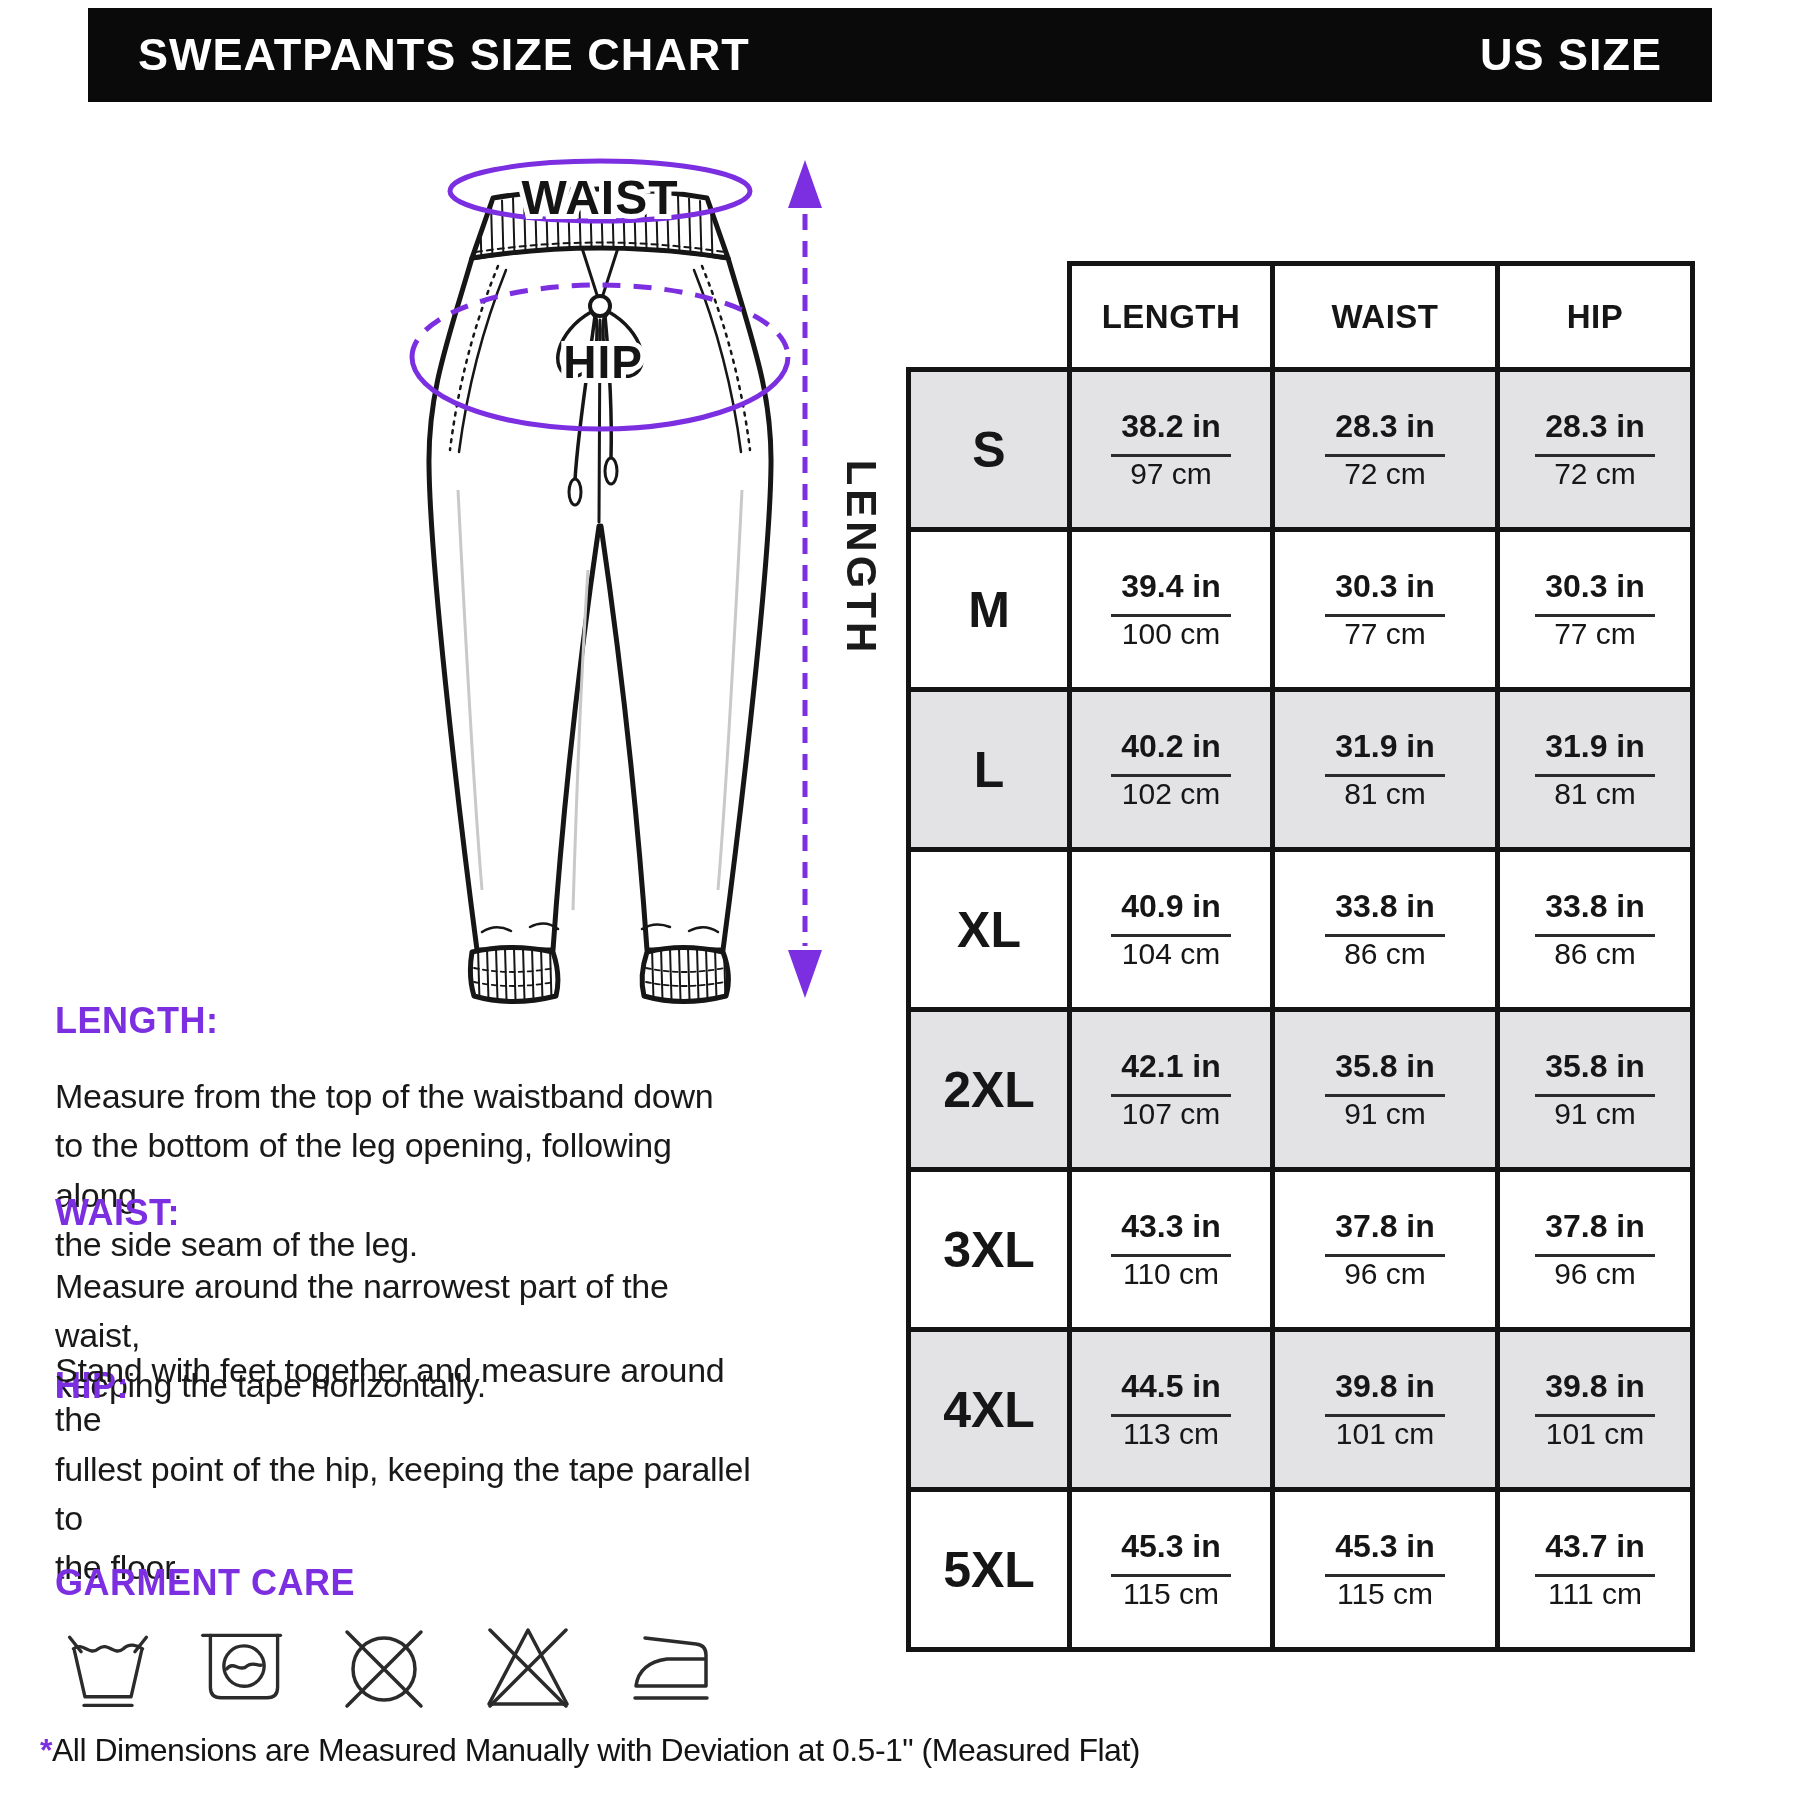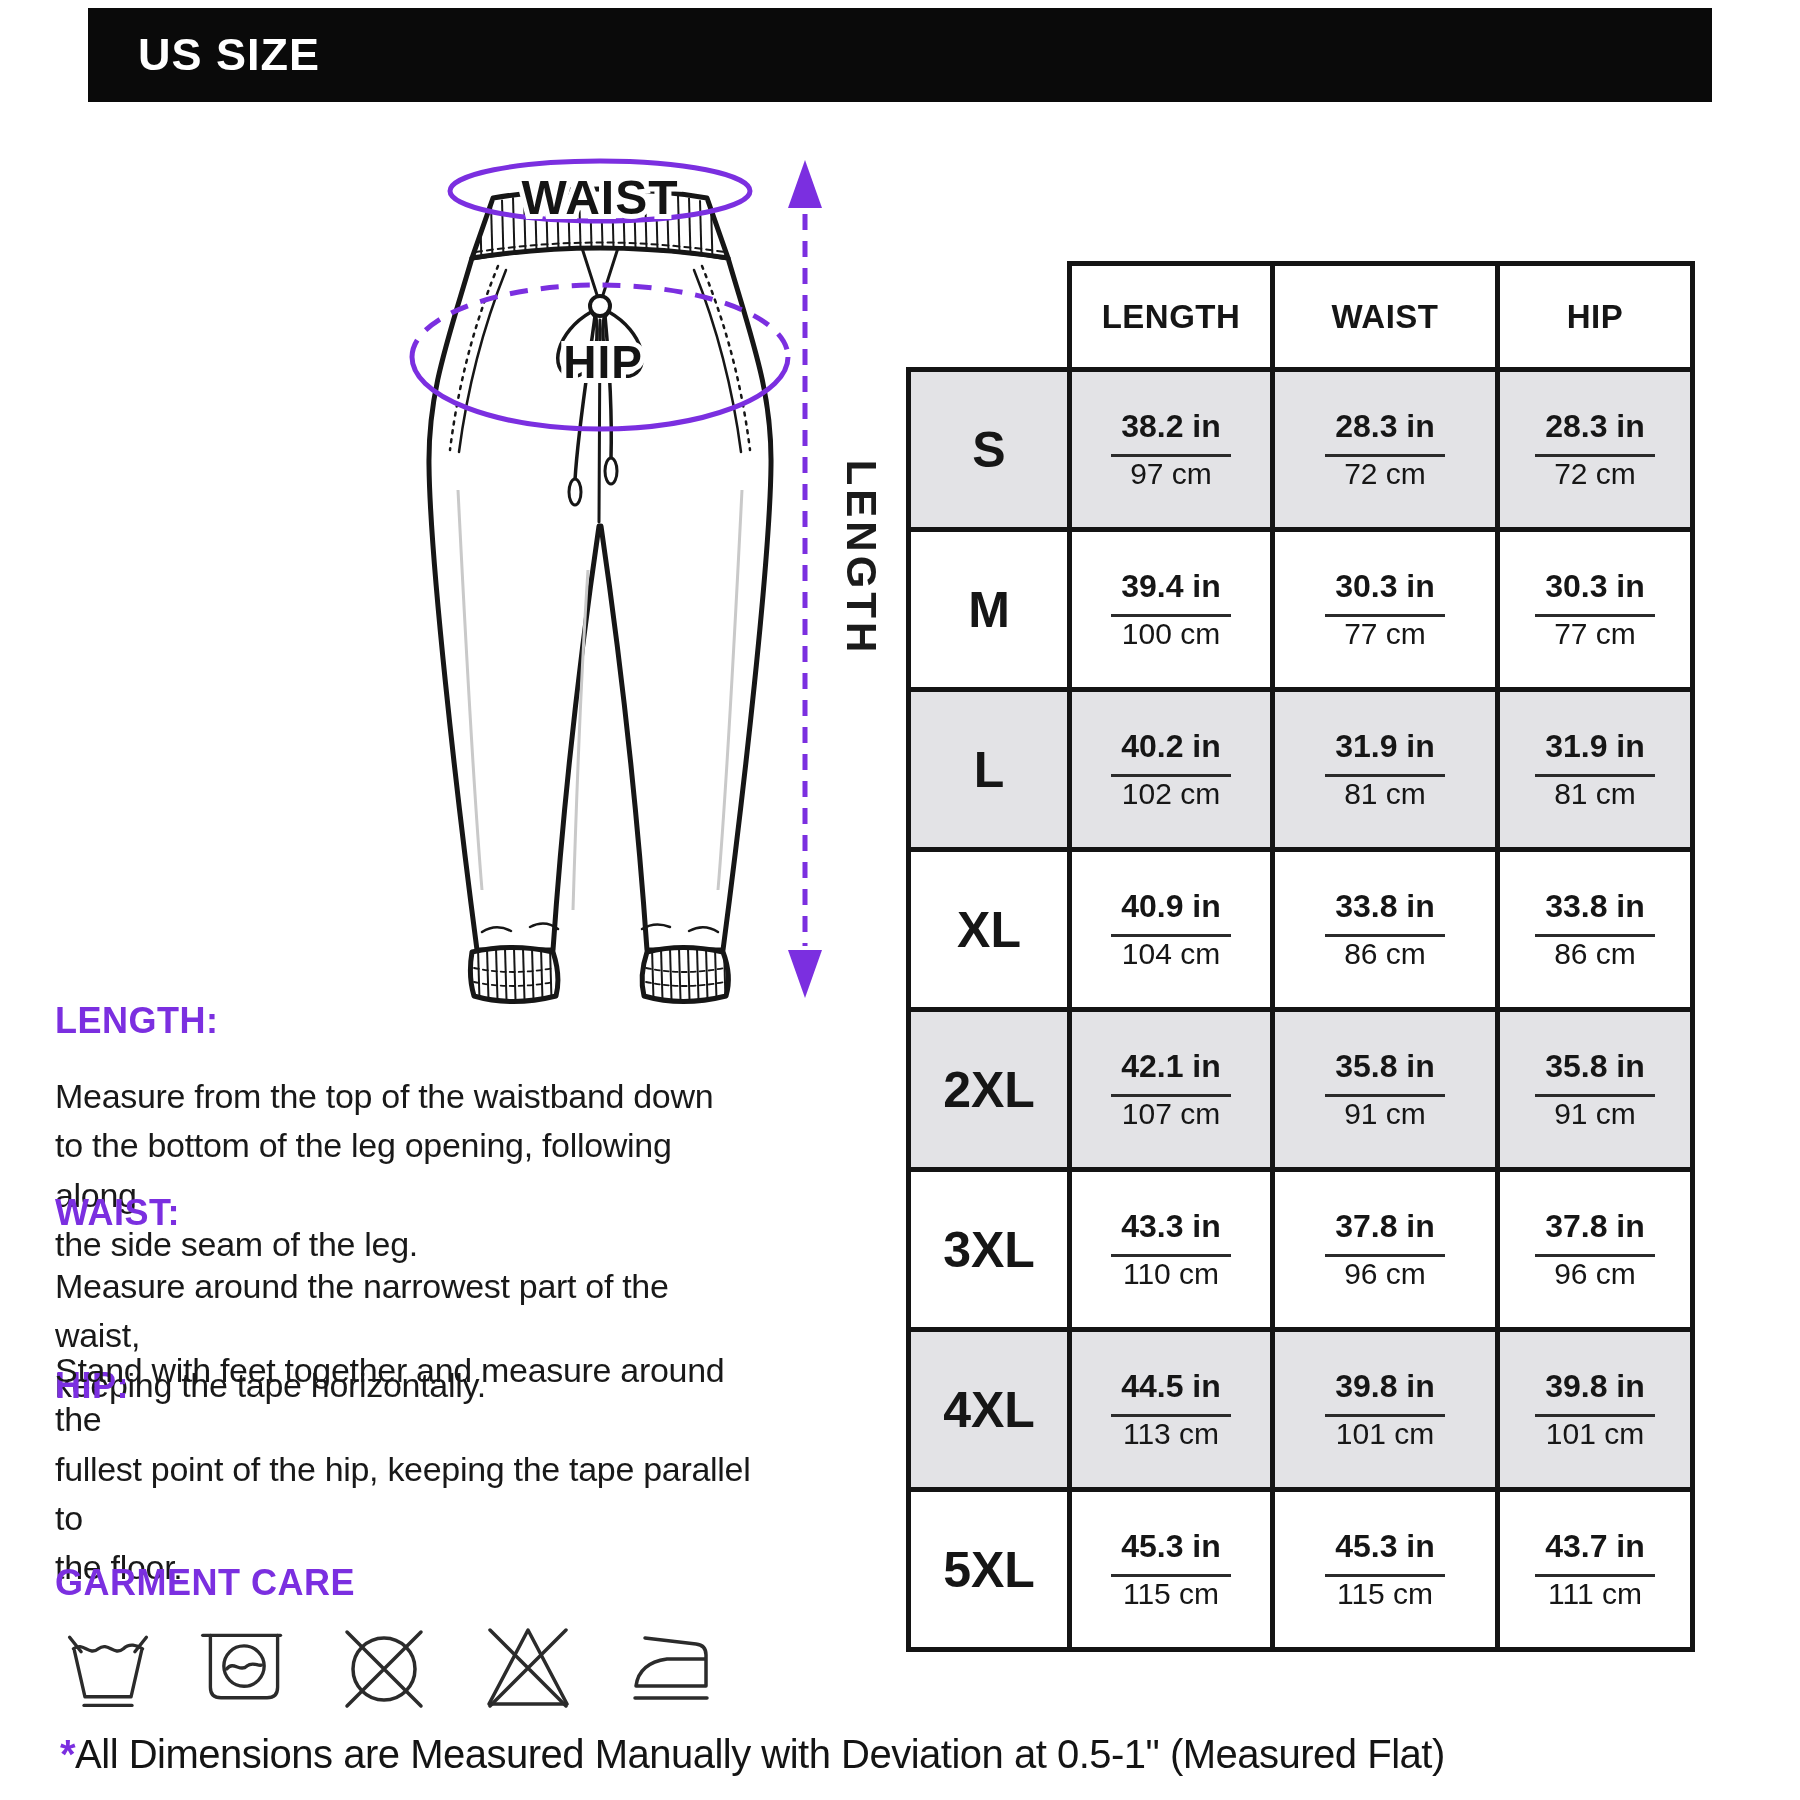--- a/index.html
+++ b/index.html
@@ -28,33 +28,34 @@
   .cm-val{display:block;font-size:30px;}
   tr.row-alt{background:var(--rowalt,#E3E3E6);}
   
   .sec-head{position:absolute;left:55px;font-size:36px;font-weight:bold;color:var(--purple,#7B2FE0);letter-spacing:.5px;}
   .sec-body{position:absolute;left:55px;font-size:34px;line-height:1.45;letter-spacing:-.3px;color:#191919;white-space:pre-line;width:700px;}
   
   .care-icons{position:absolute;left:60px;top:1618px;display:flex;align-items:flex-end;gap:40px;}
   .care-icons svg{display:block;}
   .care{stroke:#2b2b2b;stroke-width:3.5;fill:none;stroke-linecap:round;stroke-linejoin:round;}
   
-  .footnote{position:absolute;left:60px;top:1732px;font-size:40px;letter-spacing:-.5px;color:#141414;white-space:nowrap;}
+  .footnote{position:absolute;left:40px;top:1732px;font-size:32px;letter-spacing:-.5px;color:#141414;white-space:nowrap;}
   .footnote .star{color:var(--purple,#7B2FE0);font-weight:bold;}
   
   .diagram{position:absolute;left:120px;top:130px;width:760px;height:880px;}
   .ink{stroke:#161616;fill:none;stroke-linecap:round;stroke-linejoin:round;}
   .fillw{fill:#ffffff;}
   .accent{stroke:var(--purple,#7B2FE0);fill:none;}
   .halo{paint-order:stroke;stroke:#ffffff;stroke-width:10px;fill:#141414;font-weight:bold;}
 </style>
 </head>
 <body style="--purple: #7B2FE0; --topbar: #0A0A0A; --rowalt: #E3E3E6;">
 
 <div class="header-bar">
+  <div class="t">SWEATPANTS SIZE CHART</div>
   <div class="t">US SIZE</div>
 </div>
 
 <div class="diagram">
 <svg width="760" height="880" viewBox="0 0 760 880" xmlns="http://www.w3.org/2000/svg">
   <defs>
     <clipPath id="bandClip">
       <path d="M373 68 Q480 50 587 68 L608 128 Q480 108 352 128 Z"></path>
     </clipPath>
     <clipPath id="cuffL">

